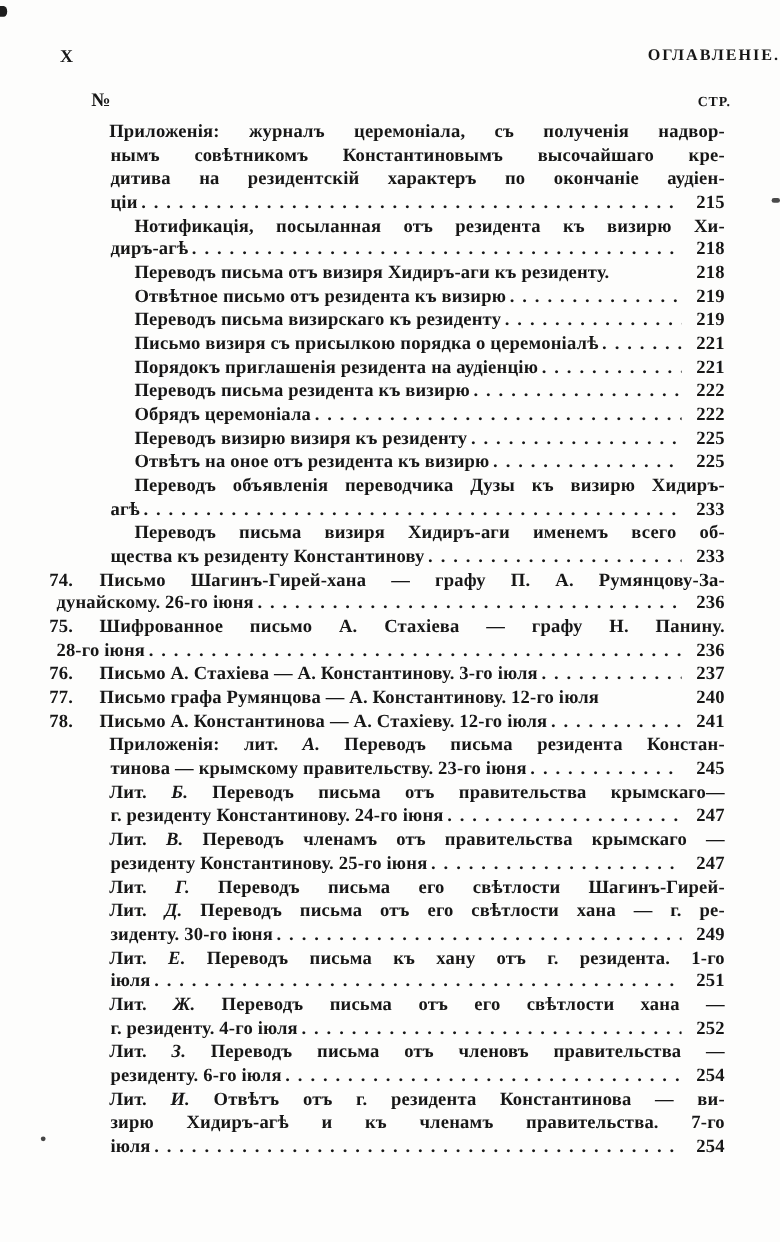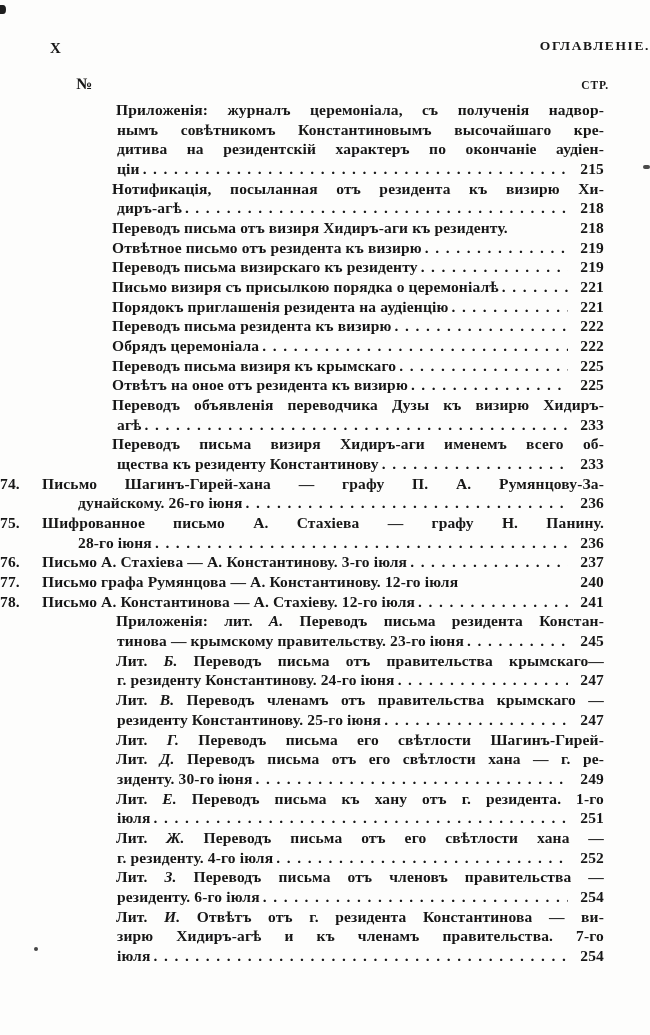--- a/index.html
+++ b/index.html
@@ -18,24 +18,24 @@
   .col-num{position:absolute;left:76px;top:75px;font-size:16px}
   .col-page{position:absolute;right:41px;top:79px;font-size:11.5px;
             text-transform:uppercase;letter-spacing:0.8px}
 
   .toc{position:absolute;top:100px;left:0;right:0}
   .row{
     font-size:15.5px;line-height:19.68px;height:19.68px;
     padding-right:46px;letter-spacing:0.15px;overflow:hidden;
   }
   .row.item   {padding-left:112px}
-  .row.app    {padding-left:116px}
-  .row.cont   {padding-left:117px}
-  .row.num    {}
-  .row.numcont{padding-left:78px}
+  .row.app    {padding-left:91px}
+  .row.cont   {padding-left:92px}
+  .row.num    {padding-left:41px}
+  .row.numcont{padding-left:47px}
 
   .row.fill{text-align:justify;text-align-last:justify}
   .row.has-page{display:flex;align-items:flex-start}
   .row.has-page .txt{white-space:nowrap;flex:0 0 auto}
 
   .numcol{display:inline-block;width:42px;flex:0 0 42px}
   .it{font-style:italic}
 
   .leader{flex:1 1 auto;overflow:hidden;white-space:nowrap;
           margin-left:3px;margin-right:7px}
@@ -102,21 +102,21 @@
         <span class="txt">Переводъ письма резидента къ визирю</span>
         <span class="leader dots"></span>
         <span class="pg">222</span>
       </div>
       <div class="row item has-page">
         <span class="txt">Обрядъ церемоніала</span>
         <span class="leader dots"></span>
         <span class="pg">222</span>
       </div>
       <div class="row item has-page">
-        <span class="txt">Переводъ письма визиря къ крымскаго</span>
+        <span class="txt">Переводъ визирю визиря къ резиденту</span>
         <span class="leader dots"></span>
         <span class="pg">225</span>
       </div>
       <div class="row item has-page">
         <span class="txt">Отвѣтъ на оное отъ резидента къ визирю</span>
         <span class="leader dots"></span>
         <span class="pg">225</span>
       </div>
       <div class="row item fill"><span class="txt">Переводъ объявленія переводчика Дузы къ визирю Хидиръ-</span></div>
       <div class="row cont has-page">

